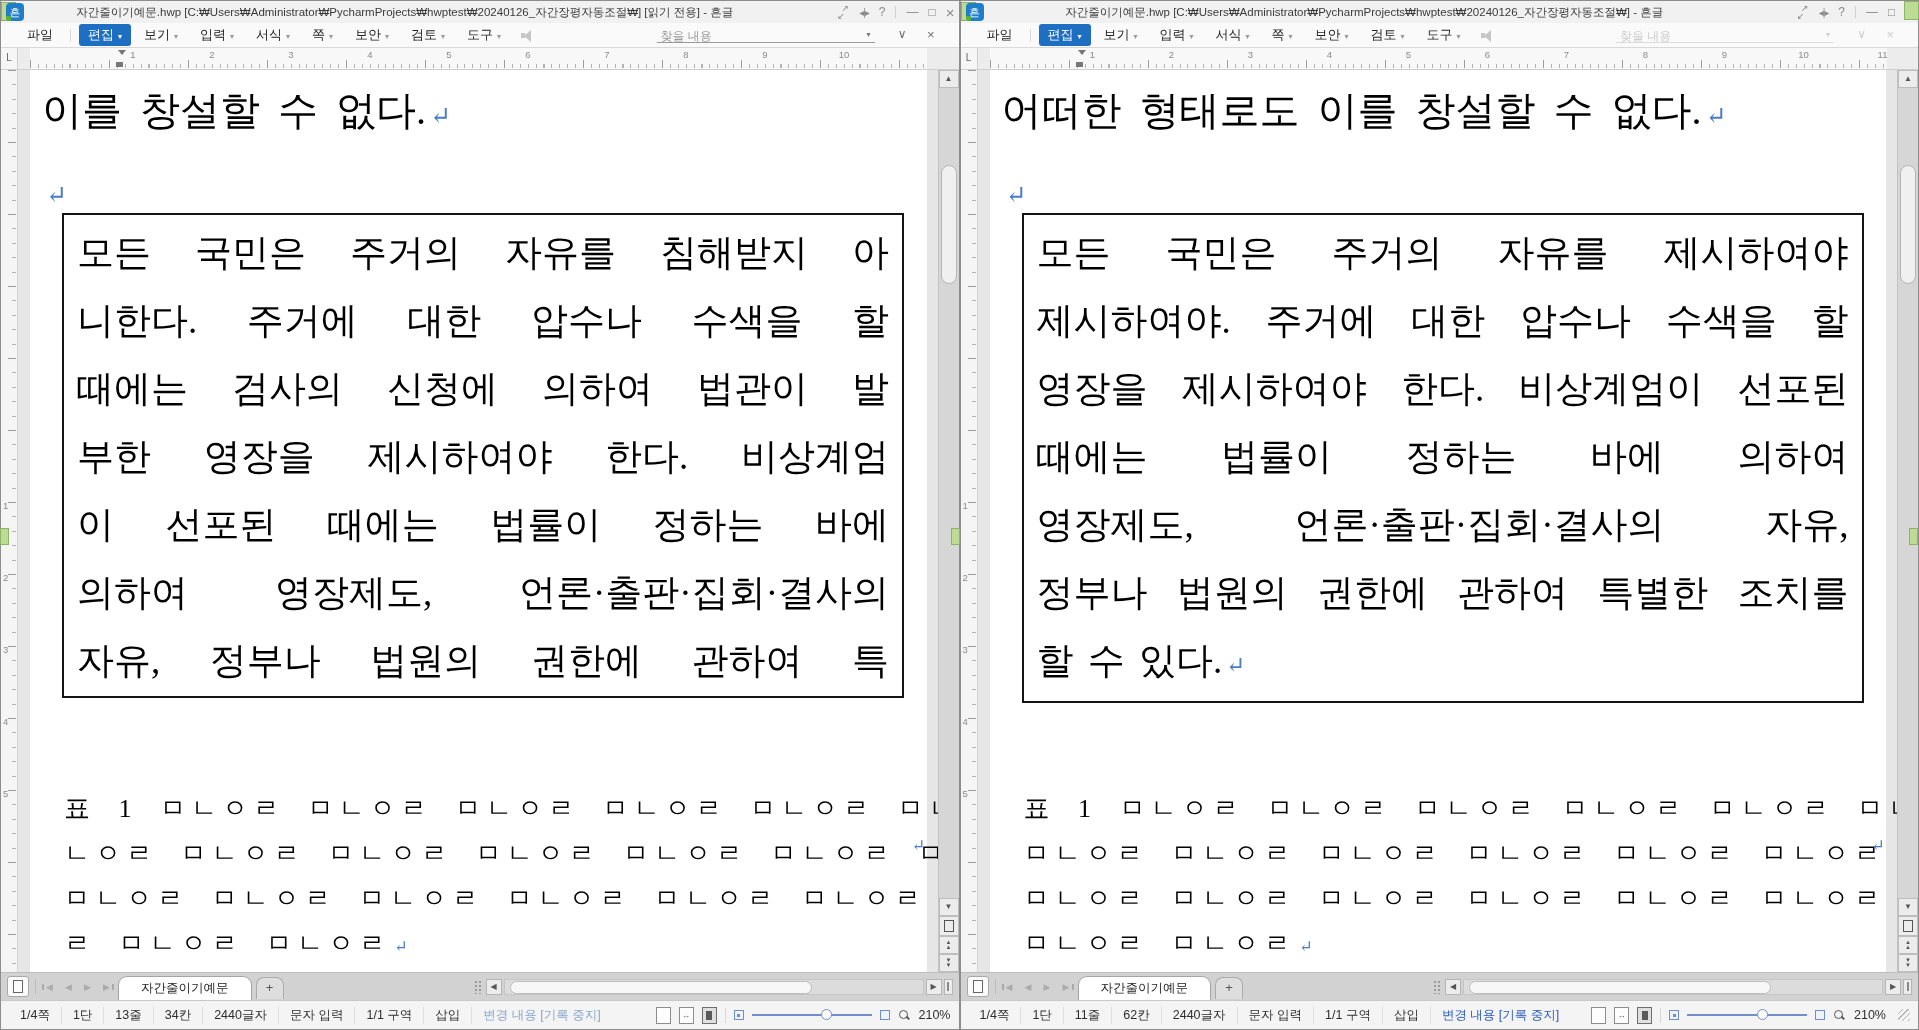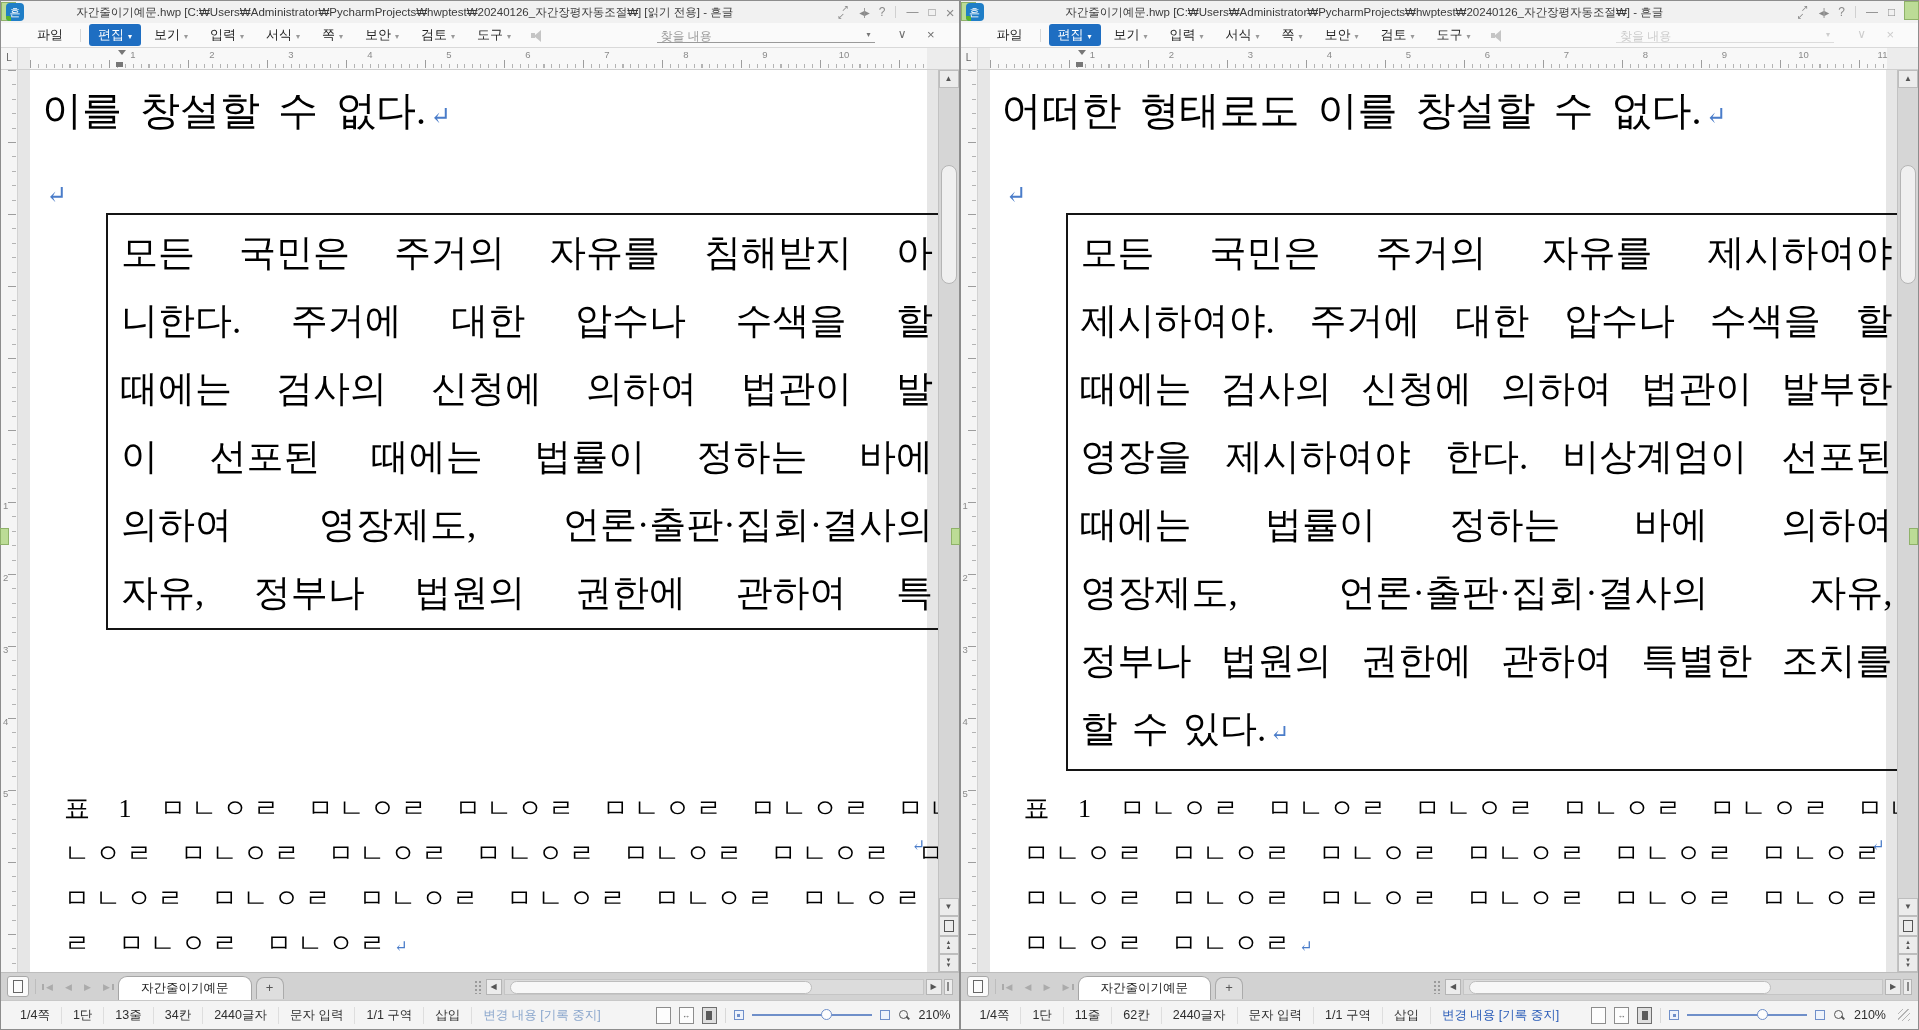--- a/index.html
+++ b/index.html
@@ -21,21 +21,21 @@
   .ico-fs{position:relative;width:12px;height:12px;}
   .ico-fs .a1{position:absolute;right:0;top:-3px;font-size:9px;color:#8a8a8a;}
   .ico-fs .a2{position:absolute;left:0;bottom:-3px;font-size:9px;color:#8a8a8a;}
   .ico-split{letter-spacing:-1px;font-size:10px;color:#8a8a8a;}
   .tb-btn{cursor:default;}
   .btn-close{font-size:15px;line-height:15px;}
   
   .gh{position:absolute;background:#bcdc96;border:1px solid #8fb269;z-index:2;box-sizing:border-box;}
   
   .menubar{position:relative;height:24px;flex:0 0 24px;background:#fafafa;
-    border-bottom:1px solid #d9d9d9;display:flex;align-items:center;padding-left:27px;font-size:13px;color:#222;}
+    border-bottom:1px solid #d9d9d9;display:flex;align-items:center;padding-left:17px;font-size:13px;color:#222;}
   .mitem{display:inline-flex;align-items:center;gap:4px;padding:2px 9px;margin-right:4px;border-radius:3px;}
   .mitem .mcaret{font-size:8px;color:#999;margin-top:2px;}
   .mactive{background:#1e6ec2;color:#fff;}
   .mactive .mcaret{color:#fff;}
   .mdiv{width:1px;height:13px;background:#d8d8d8;margin:0 8px 0 4px;}
   .spk{position:relative;width:16px;height:13px;margin-left:6px;opacity:.55;}
   .spk::before{content:"";position:absolute;left:1px;top:4px;width:4px;height:5px;background:#9b9b9b;}
   .spk::after{content:"";position:absolute;left:4px;top:1px;border-right:7px solid #9b9b9b;
     border-top:6px solid transparent;border-bottom:6px solid transparent;}
   .findbox{position:absolute;right:12px;top:2px;width:290px;height:20px;font-size:12px;color:#9b9b9b;margin-left:36px;}
@@ -67,21 +67,21 @@
     background-image:repeating-linear-gradient(180deg,#b3b3b3 0 1px,transparent 1px 14.4px);}
   .vticks-maj{position:absolute;right:1px;top:0;bottom:0;width:8px;
     background-image:repeating-linear-gradient(180deg,#9d9d9d 0 1px,transparent 1px 72px);}
   .vruler .rnum{left:2px;top:auto;transform:none;}
   .canvas{position:relative;flex:1;background:#e6e6e6;min-width:0;}
   .page{position:absolute;left:12px;right:11px;top:0;bottom:0;background:#fff;
     font-family:"Liberation Serif","DejaVu Serif",serif;color:#000;}
   .lead{position:absolute;left:12px;top:16px;right:20px;font-size:40px;line-height:50px;word-spacing:8px;}
   .lead .tline+.tline{margin-top:24px;}
   .dbox{position:absolute;left:32px;top:143px;width:842px;box-sizing:border-box;
-    border:2px solid #141414;padding:4px 13px 1px;font-size:37px;line-height:68px;word-spacing:5px;margin-left:44px;}
+    border:2px solid #141414;padding:4px 13px 1px;font-size:37px;line-height:68px;word-spacing:5px;}
   .jamo{position:absolute;left:34px;top:716px;width:840px;font-size:26px;line-height:45px;
     letter-spacing:5px;word-spacing:12px;}
   .tline{position:relative;white-space:nowrap;}
   .tline.just{text-align:justify;text-align-last:justify;}
   .pilcrow{color:#4a7cc9;font-size:.62em;margin-left:4px;}
   .pilcrow.pout{position:absolute;right:-26px;bottom:8px;margin:0;}
   
   .vscroll{position:relative;width:20px;flex:0 0 20px;background:#d6d6d6;border-left:1px solid #c2c2c2;
     display:flex;flex-direction:column;}
   .sbtn{height:18px;background:#ececec;border:1px solid #bdbdbd;box-sizing:border-box;
@@ -246,20 +246,21 @@
       <div class="canvas">
         <div class="page">
           <div class="lead">
               <div class="tline"><span class="ltext">이를 창설할 수 없다.</span><span class="pilcrow">↵</span></div>
               <div class="tline"><span class="ltext"></span><span class="pilcrow">↵</span></div>
             </div>
           <div class="dbox">
               <div class="tline just"><span class="ltext">모든 국민은 주거의 자유를 침해받지 아</span></div>
               <div class="tline just"><span class="ltext">니한다. 주거에 대한 압수나 수색을 할</span></div>
               <div class="tline just"><span class="ltext">때에는 검사의 신청에 의하여 법관이 발</span></div>
+              <div class="tline just"><span class="ltext">부한 영장을 제시하여야 한다. 비상계엄</span></div>
               <div class="tline just"><span class="ltext">이 선포된 때에는 법률이 정하는 바에</span></div>
               <div class="tline just"><span class="ltext">의하여 영장제도, 언론·출판·집회·결사의</span></div>
               <div class="tline just"><span class="ltext">자유, 정부나 법원의 권한에 관하여 특</span></div>
             </div>
           <div class="jamo">
               <div class="tline just"><span class="ltext">표 1 ㅁㄴㅇㄹ ㅁㄴㅇㄹ ㅁㄴㅇㄹ ㅁㄴㅇㄹ ㅁㄴㅇㄹ ㅁㄴㅇㄹ ㅁ</span></div>
               <div class="tline just"><span class="ltext">ㄴㅇㄹ ㅁㄴㅇㄹ ㅁㄴㅇㄹ ㅁㄴㅇㄹ ㅁㄴㅇㄹ ㅁㄴㅇㄹ ㅁㄴㅇㄹ</span><span class="pilcrow pout">↵</span></div>
               <div class="tline just"><span class="ltext">ㅁㄴㅇㄹ ㅁㄴㅇㄹ ㅁㄴㅇㄹ ㅁㄴㅇㄹ ㅁㄴㅇㄹ ㅁㄴㅇㄹ ㅁㄴㅇ</span></div>
               <div class="tline"><span class="ltext">ㄹ ㅁㄴㅇㄹ ㅁㄴㅇㄹ</span><span class="pilcrow">↵</span></div>
             </div>
@@ -434,21 +435,20 @@
         </div>
       <div class="canvas">
         <div class="page">
           <div class="lead">
               <div class="tline"><span class="ltext">어떠한 형태로도 이를 창설할 수 없다.</span><span class="pilcrow">↵</span></div>
               <div class="tline"><span class="ltext"></span><span class="pilcrow">↵</span></div>
             </div>
           <div class="dbox">
               <div class="tline just"><span class="ltext">모든 국민은 주거의 자유를 제시하여야</span></div>
               <div class="tline just"><span class="ltext">제시하여야. 주거에 대한 압수나 수색을 할</span></div>
-              <div class="tline just"><span class="ltext">때에는 검사의 신청에 의하여 법관이 발부한</span></div>
               <div class="tline just"><span class="ltext">영장을 제시하여야 한다. 비상계엄이 선포된</span></div>
               <div class="tline just"><span class="ltext">때에는 법률이 정하는 바에 의하여</span></div>
               <div class="tline just"><span class="ltext">영장제도, 언론·출판·집회·결사의 자유,</span></div>
               <div class="tline just"><span class="ltext">정부나 법원의 권한에 관하여 특별한 조치를</span></div>
               <div class="tline"><span class="ltext">할 수 있다.</span><span class="pilcrow">↵</span></div>
             </div>
           <div class="jamo">
               <div class="tline just"><span class="ltext">표 1 ㅁㄴㅇㄹ ㅁㄴㅇㄹ ㅁㄴㅇㄹ ㅁㄴㅇㄹ ㅁㄴㅇㄹ ㅁㄴㅇㄹ</span></div>
               <div class="tline just"><span class="ltext">ㅁㄴㅇㄹ ㅁㄴㅇㄹ ㅁㄴㅇㄹ ㅁㄴㅇㄹ ㅁㄴㅇㄹ ㅁㄴㅇㄹ ㅁㄴㅇㄹ</span><span class="pilcrow pout">↵</span></div>
               <div class="tline just"><span class="ltext">ㅁㄴㅇㄹ ㅁㄴㅇㄹ ㅁㄴㅇㄹ ㅁㄴㅇㄹ ㅁㄴㅇㄹ ㅁㄴㅇㄹ ㅁㄴㅇㄹ</span></div>

